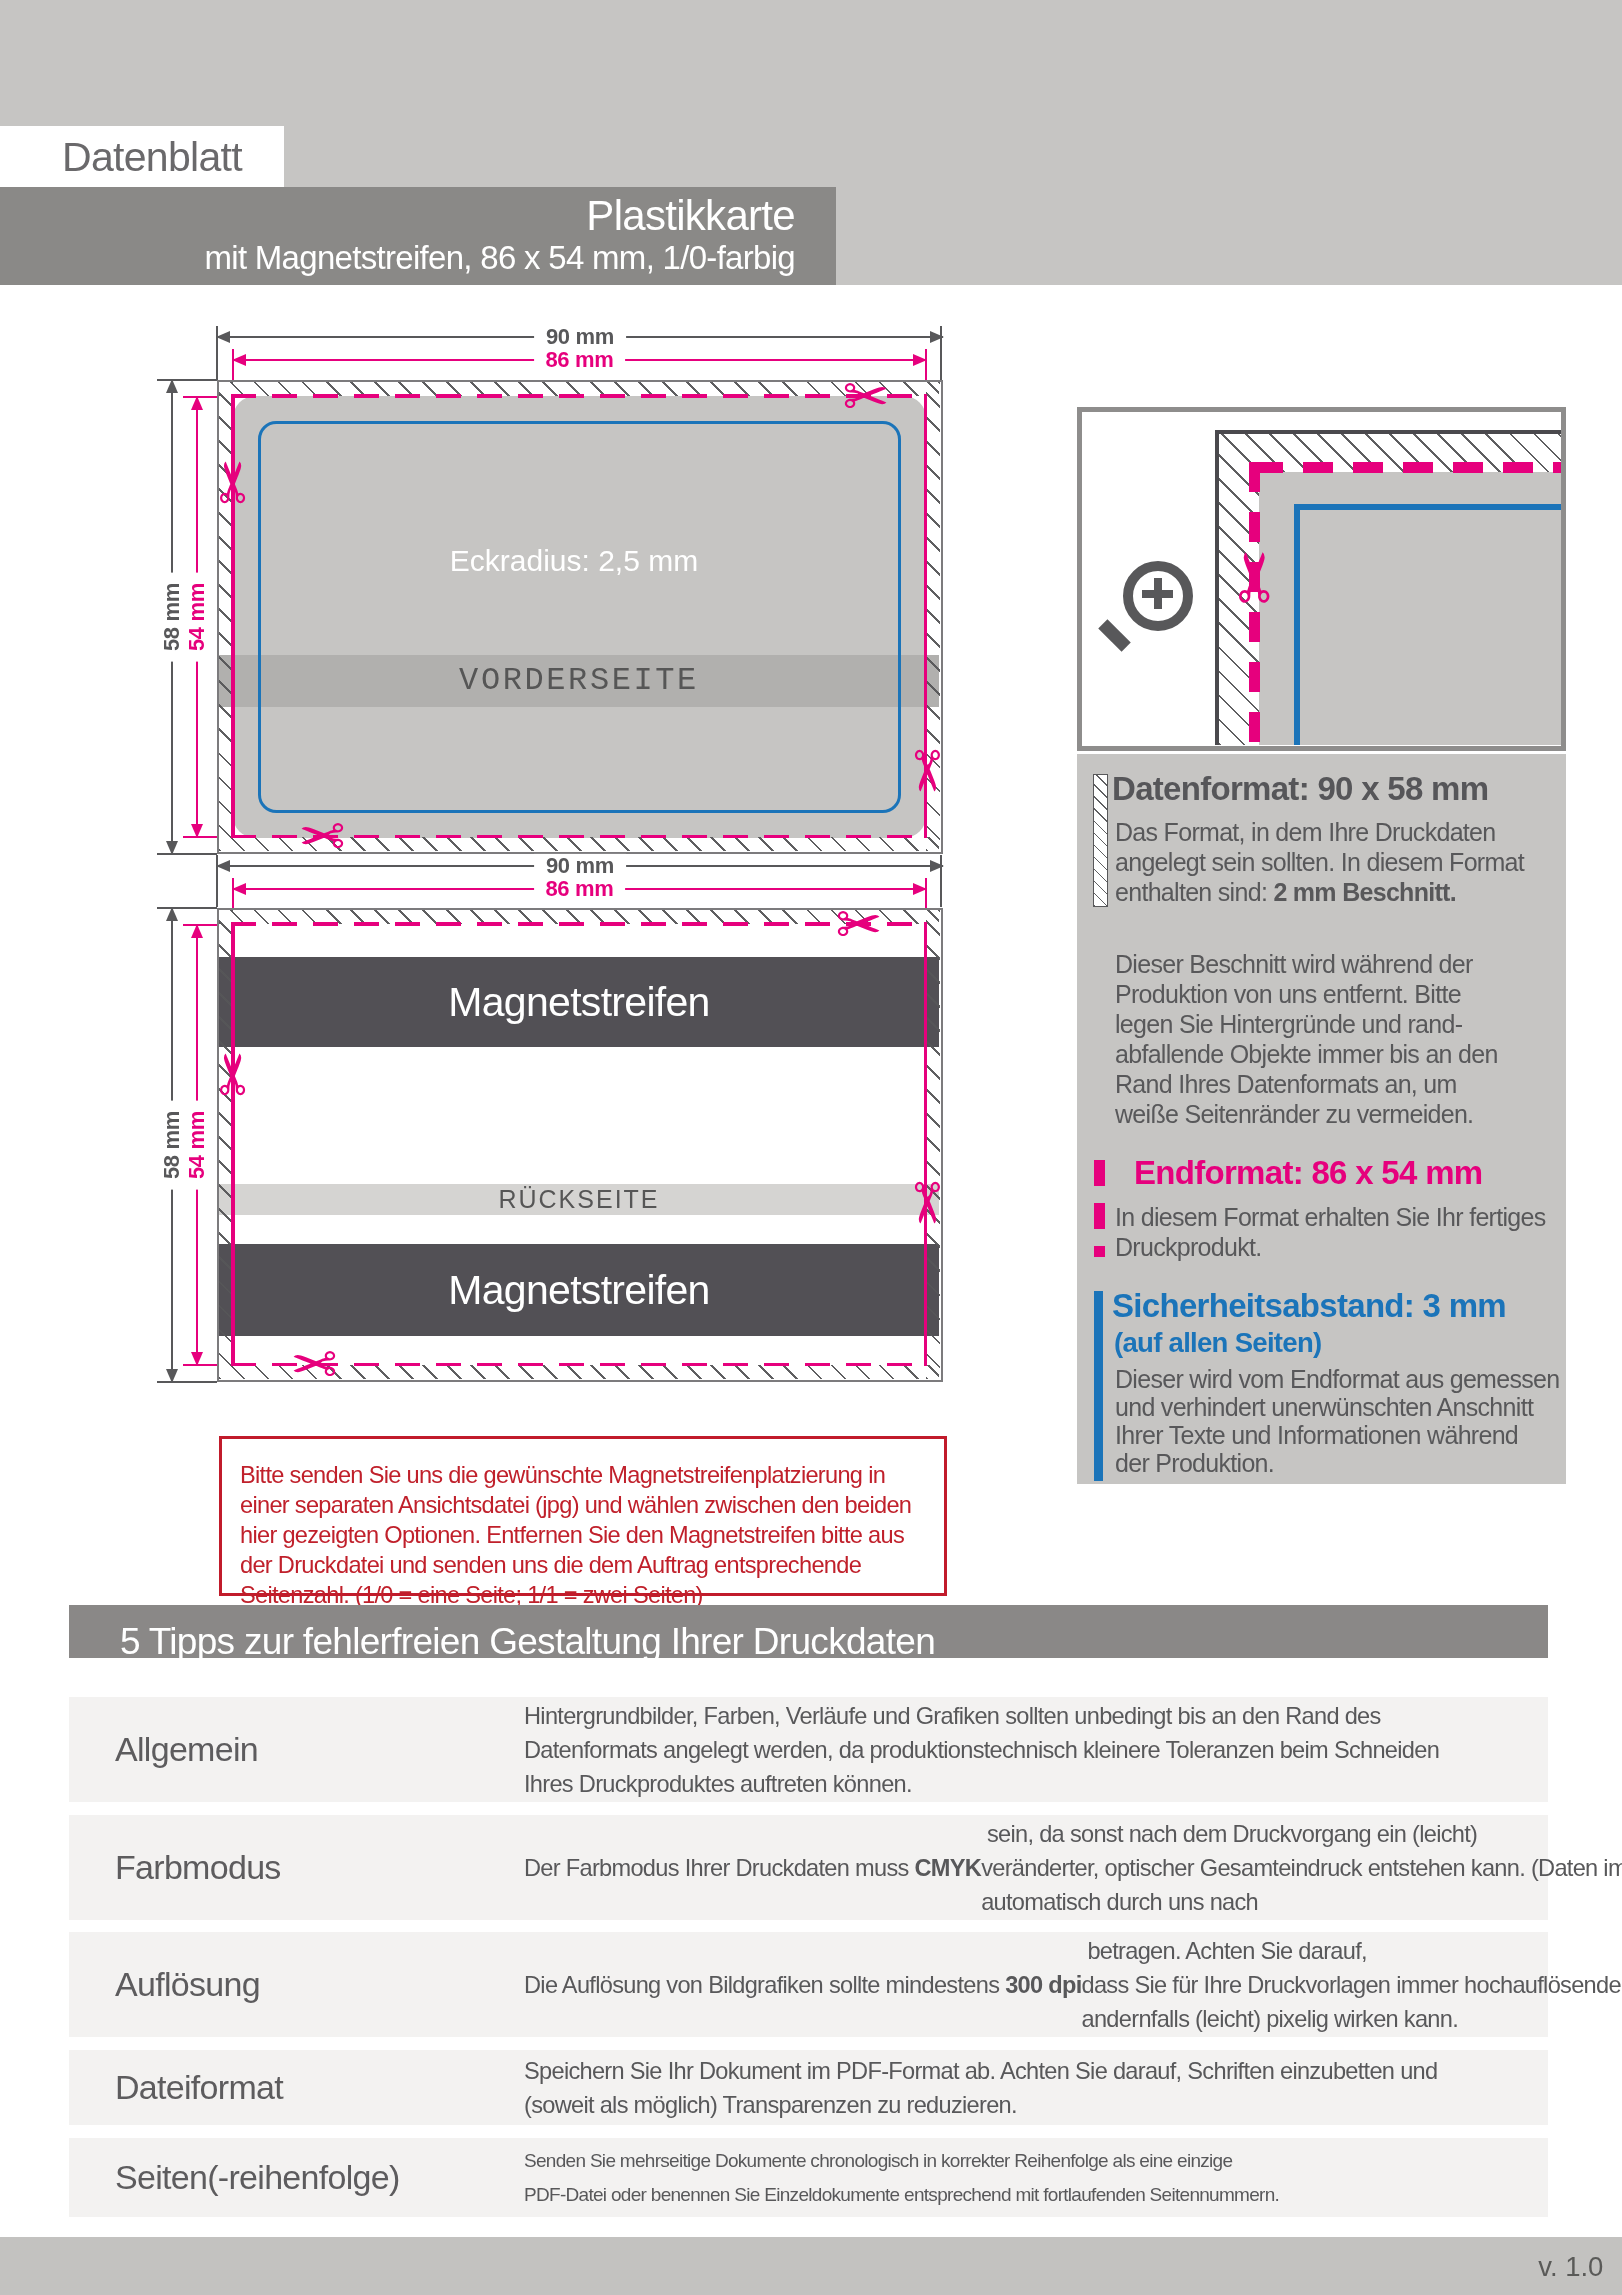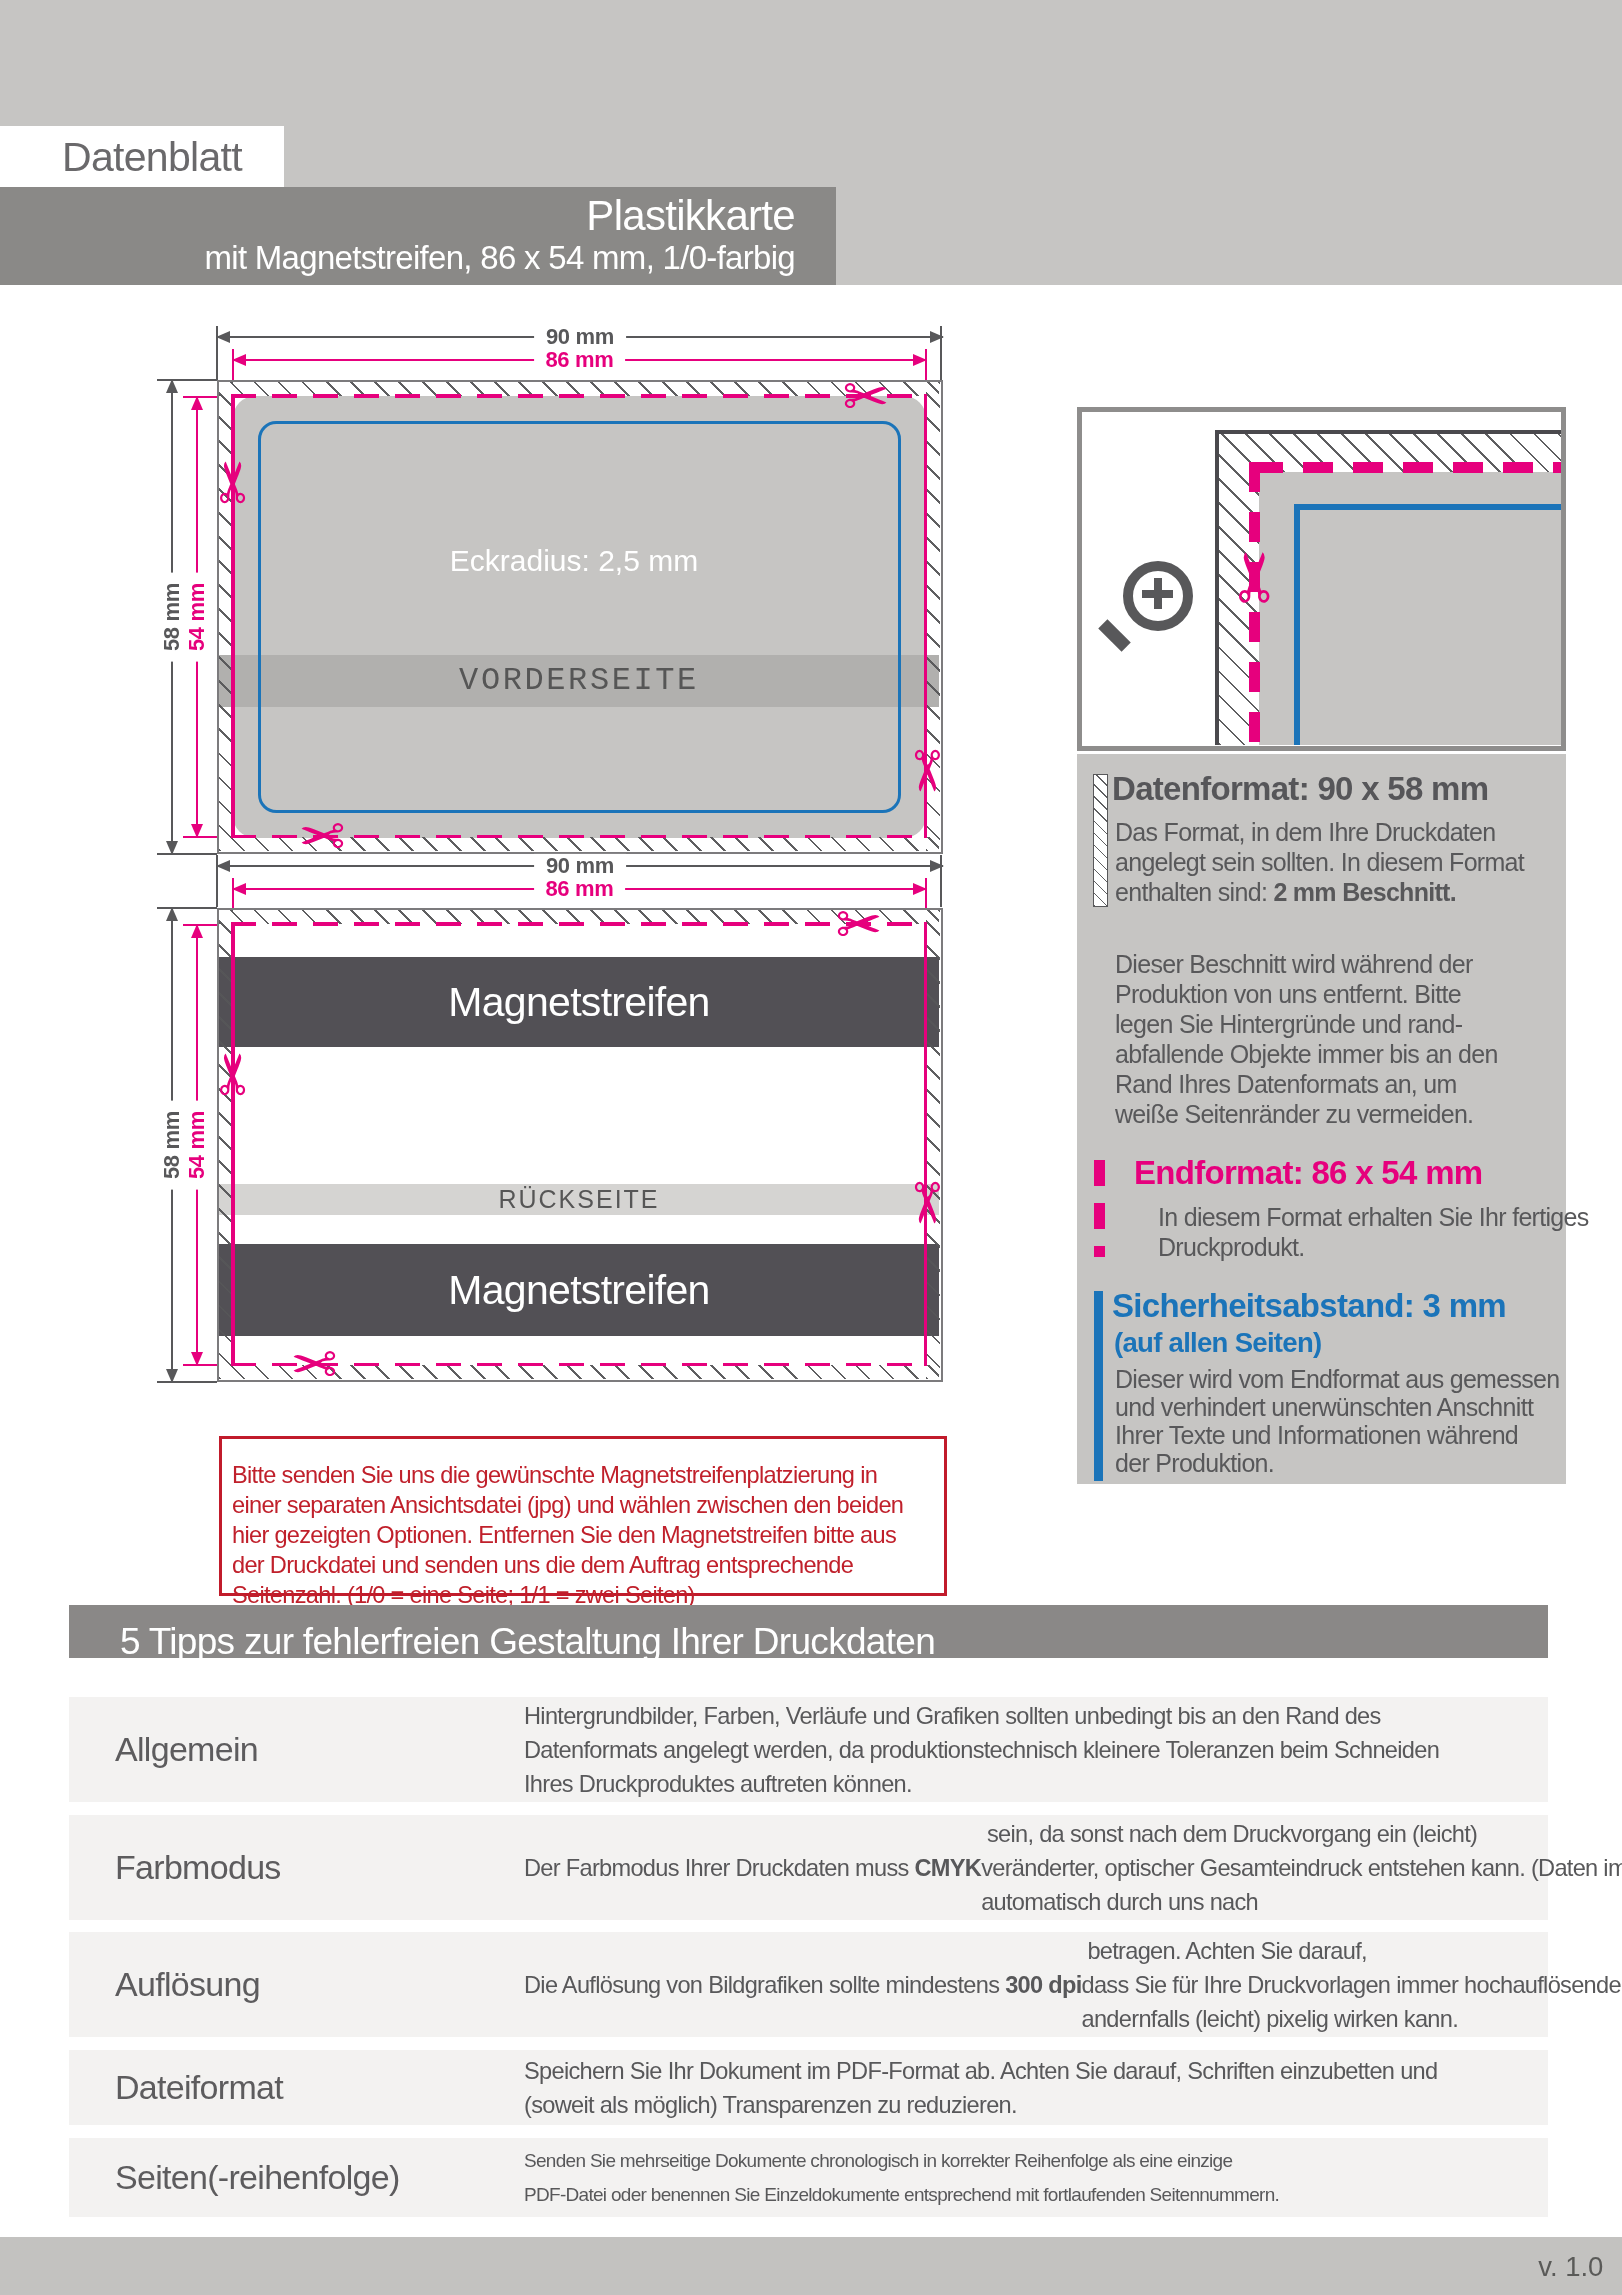--- a/index.html
+++ b/index.html
@@ -139,21 +139,21 @@
     <div class="abs" style="left:12.4px;top:453px;width:696px;height:3.3px;background:repeating-linear-gradient(90deg,#e6007d 0 25px,transparent 25px 41px);"></div>
     <div class="abs" style="left:12.4px;top:12.4px;width:3.3px;height:444px;background:#e6007d;"></div>
     <div class="abs" style="left:705px;top:12.4px;width:3.3px;height:444px;background:#e6007d;"></div>
     <span class="scis" style="left:612px;top:-13px;">✂</span>
     <span class="scis rot-down" style="left:-13px;top:136px;">✂</span>
     <span class="scis rot-up" style="left:679px;top:265px;">✂</span>
     <span class="scis flip" style="left:67px;top:427px;">✂</span>
   </div>
 
   <div class="abs" style="left:219px;top:1436px;width:728px;height:160px;border:3.3px solid #c11b2b;box-sizing:border-box;">
-    <div class="pre" style="padding:21px 0 0 10px;font-size:23.6px;line-height:30px;color:#c0202b;letter-spacing:-0.7px;">Bitte senden Sie uns die gewünschte Magnetstreifenplatzierung in
+    <div class="pre" style="padding:21px 0 0 18px;font-size:23.6px;line-height:30px;color:#c0202b;letter-spacing:-0.7px;">Bitte senden Sie uns die gewünschte Magnetstreifenplatzierung in
 einer separaten Ansichtsdatei (jpg) und wählen zwischen den beiden
 hier gezeigten Optionen. Entfernen Sie den Magnetstreifen bitte aus
 der Druckdatei und senden uns die dem Auftrag entsprechende
 Seitenzahl. (1/0 = eine Seite; 1/1 = zwei Seiten)</div>
   </div>
 
   <div class="abs" style="left:1077px;top:407px;width:489px;height:344px;border:5.2px solid #8e8d8c;box-sizing:border-box;background:#fff;overflow:hidden;">
     <div class="abs" style="left:0;top:0;width:131px;height:333px;">
       <div class="abs" style="left:41px;top:149px;width:50px;height:50px;border:10.5px solid #58585a;border-radius:50%;"></div>
       <div class="abs" style="left:60px;top:178px;width:31px;height:7.9px;background:#58585a;"></div>
@@ -179,21 +179,21 @@
 enthalten sind: </span><b>2 mm Beschnitt.</b></div>
     <div class="abs pre" style="left:38px;top:195px;font-size:25px;line-height:30px;color:#58585a;letter-spacing:-0.7px;">Dieser Beschnitt wird während der
 Produktion von uns entfernt. Bitte
 legen Sie Hintergründe und rand-
 abfallende Objekte immer bis an den
 Rand Ihres Datenformats an, um
 weiße Seitenränder zu vermeiden.</div>
 
     <div class="abs" style="left:17px;top:406px;width:10.5px;height:97px;background:repeating-linear-gradient(180deg,#e6007d 0 26px,transparent 26px 43px);"></div>
     <div class="abs" style="left:21px;top:400px;font-size:33px;font-weight:700;color:#e6007d;letter-spacing:-0.7px;margin-left:36px;">Endformat: 86 x 54 mm</div>
-    <div class="abs pre" style="left:38px;top:448px;font-size:25px;line-height:30px;color:#58585a;letter-spacing:-0.7px;margin-left:43px;">In diesem Format erhalten Sie Ihr fertiges
+    <div class="abs pre" style="left:38px;top:448px;font-size:25px;line-height:30px;color:#58585a;letter-spacing:-0.7px;">In diesem Format erhalten Sie Ihr fertiges
 Druckprodukt.</div>
 
     <div class="abs" style="left:17px;top:537px;width:9.2px;height:190px;background:#1b74b9;"></div>
     <div class="abs" style="left:35px;top:533px;font-size:33px;font-weight:700;color:#1b74b9;letter-spacing:-0.7px;">Sicherheitsabstand: 3 mm</div>
     <div class="abs" style="left:37px;top:573px;font-size:27.5px;font-weight:700;color:#1b74b9;letter-spacing:-0.7px;">(auf allen Seiten)</div>
     <div class="abs pre" style="left:38px;top:611px;font-size:25px;line-height:28px;color:#58585a;letter-spacing:-0.7px;">Dieser wird vom Endformat aus gemessen
 und verhindert unerwünschten Anschnitt
 Ihrer Texte und Informationen während
 der Produktion.</div>
   </div>

